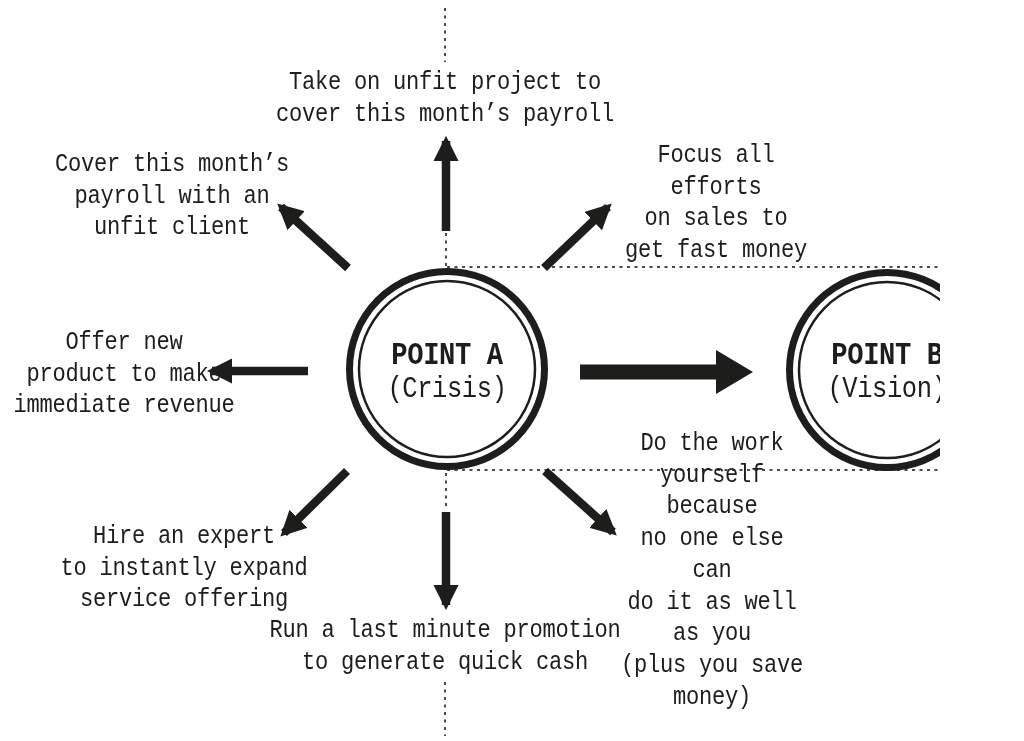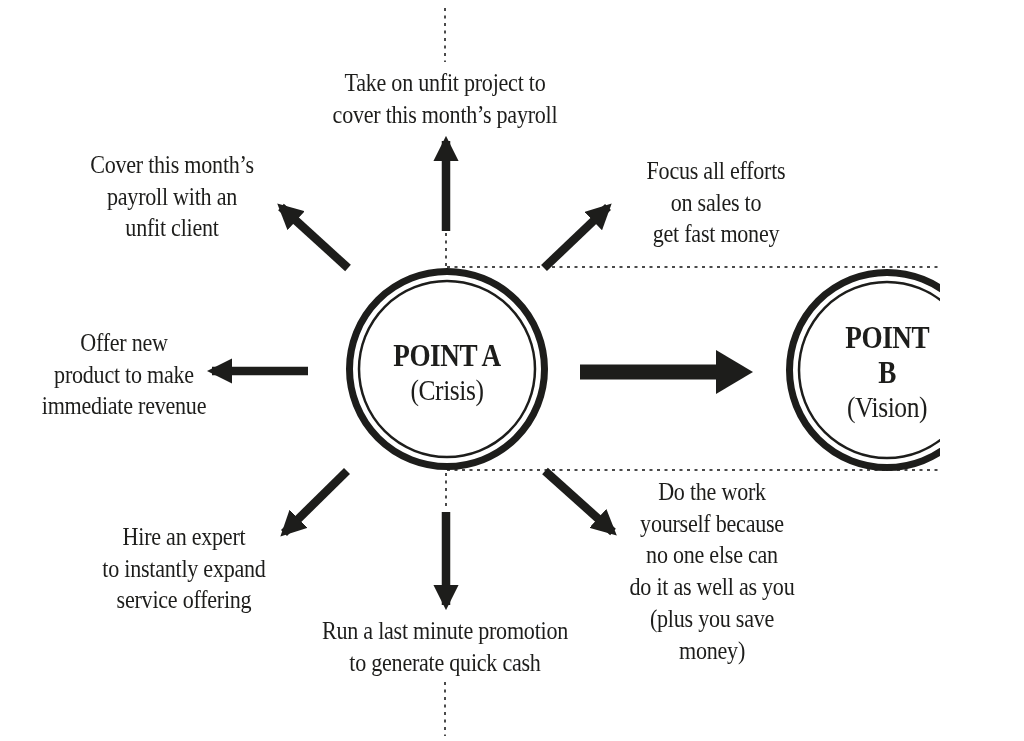--- a/index.html
+++ b/index.html
@@ -1,21 +1,21 @@
 <!DOCTYPE html>
 <html><head>
 <meta charset="utf-8">
 <style>
   html,body{margin:0;padding:0;background:#ffffff;}
   .stage{
     position:relative;
     width:940px;height:741px;
     background:#ffffff;
     overflow:hidden;
-    font-family:Liberation Serif, serif;
+    font-family:Liberation Mono, monospace;
     color:#1d1d1b;
   }
   .stage svg{position:absolute;left:0;top:0;}
   .label{
     position:absolute;
     transform:translate(-50%,-50%) scaleX(0.85);
     text-align:center;
     white-space:pre-line;
     font-size:26px;
     line-height:1.22;

